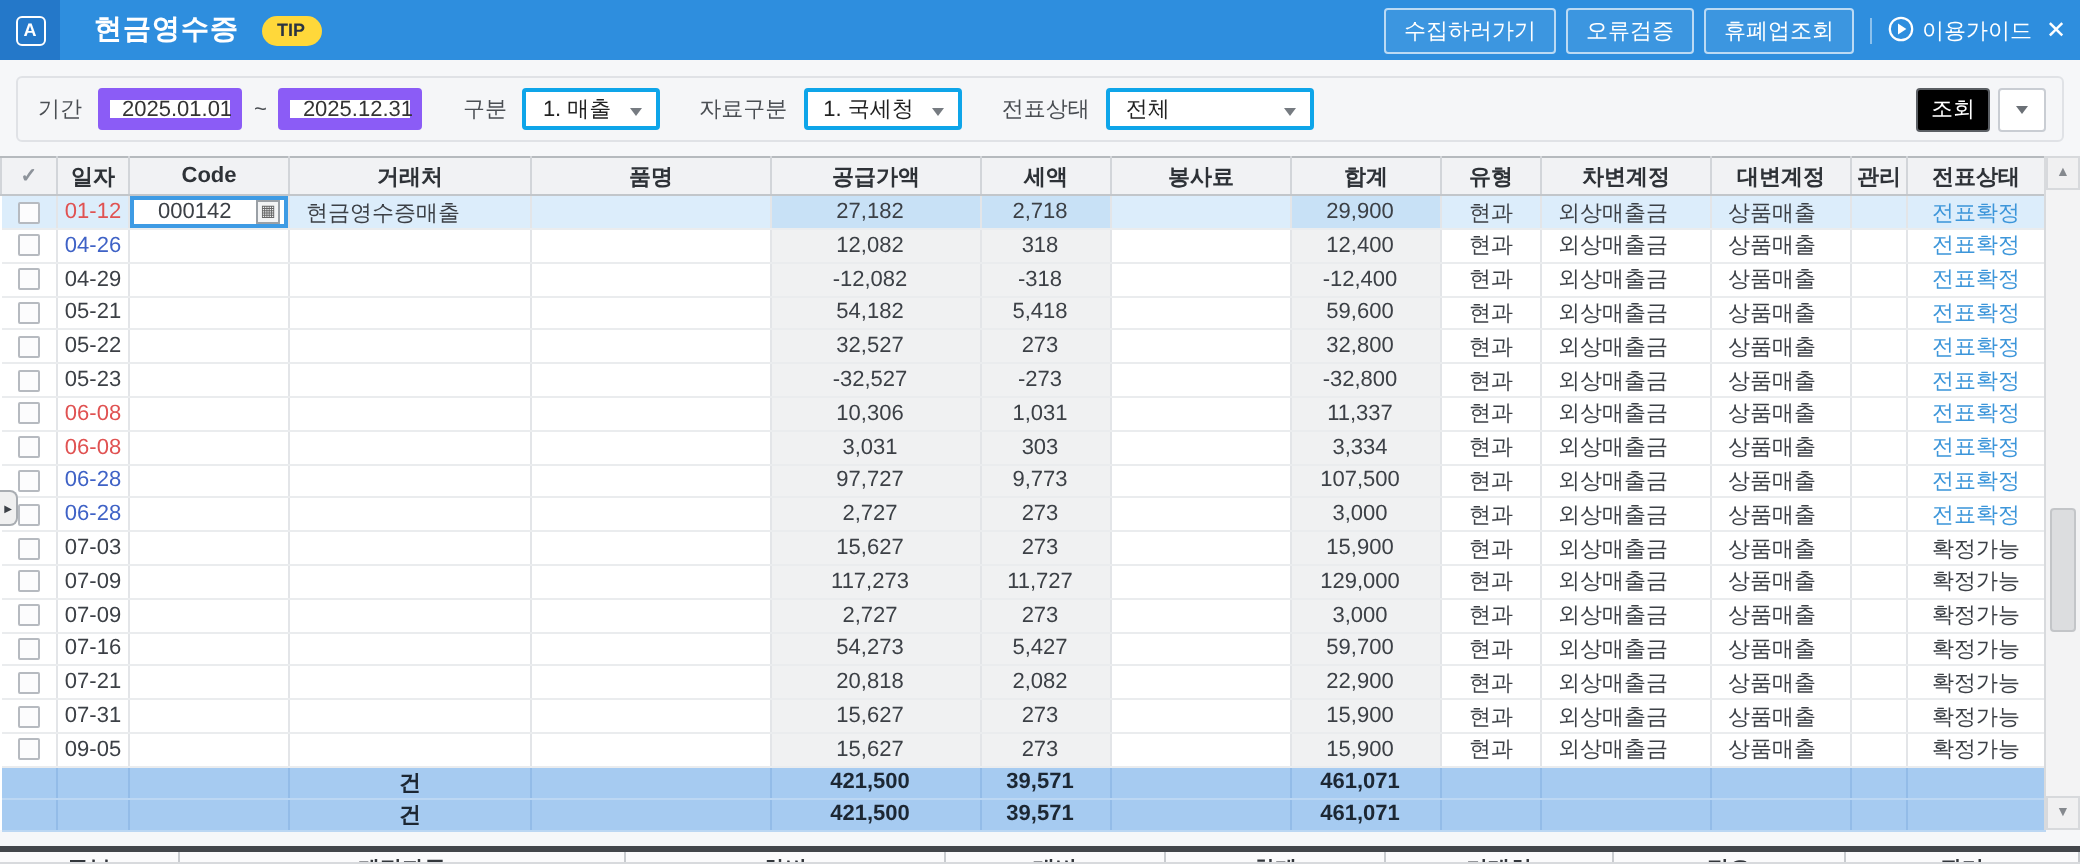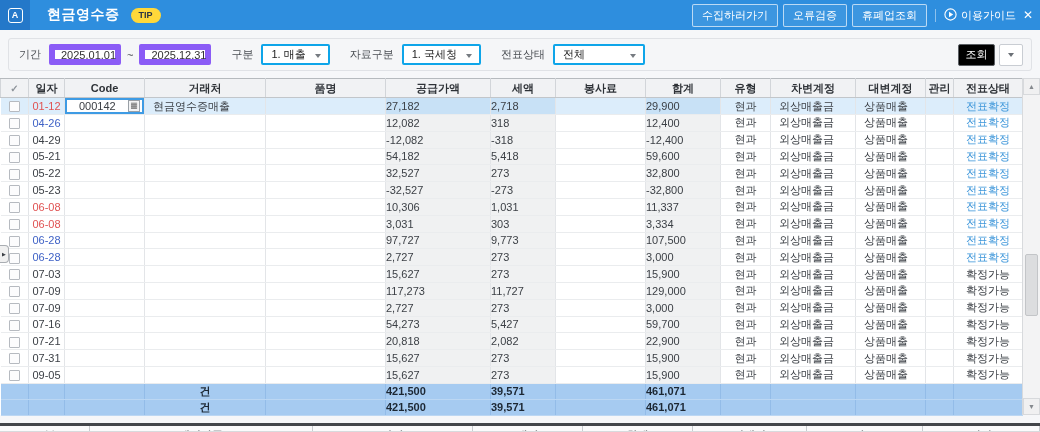--- a/index.html
+++ b/index.html
@@ -19,33 +19,33 @@
 .guide{display:flex;align-items:flex-start;gap:4px;color:#fff;font-size:11px;cursor:pointer;white-space:nowrap}
 .gclose{color:#fff;font-size:12px;margin:0 2px;cursor:pointer}
 
 
 .filterbar{position:absolute;top:38px;left:8px;width:1024px;height:33px;background:#f5f6f8;border:1px solid #e0e2e6;border-radius:3px;display:flex;align-items:center;padding:0 8px;font-size:11px;color:#4a4e53}
 .flbl{margin:0 8px 0 4px;white-space:nowrap}
 .dinput{display:flex;align-items:center;justify-content:space-between;width:72px;height:21px;background:#fff;border:6px solid #8b5cf6;border-radius:2px;padding:0 4px 0 6px;color:#333;cursor:pointer;flex:none}
 .tilde{margin:0 6px}
 .selbox{position:relative;display:flex;align-items:center;height:21px;background:#fff;border:2px solid #0ea5e9;border-radius:2px;padding:0 22px 0 8px;color:#222;cursor:pointer;white-space:nowrap;flex:none}
 .selbox::after{content:"";position:absolute;right:7px;top:8px;border-left:3.5px solid transparent;border-right:3.5px solid transparent;border-top:4.5px solid #767b81}
-.sel-wide{width:92px}
+.sel-wide{width:104px}
 .gap{width:16px;flex:none}
 .filter-right{margin-left:auto;display:flex;gap:4px}
 .search-btn{width:37px;height:22px;background:#000000;border:1px solid #5b5f64;color:#fff;font-size:11px;border-radius:2px;font-family:inherit;cursor:pointer}
 .mini-btn{position:relative;width:24px;height:22px;background:#fff;border:1px solid #c9cdd3;border-radius:2px;cursor:pointer}
 .mini-btn::after{content:"";position:absolute;left:8px;top:8px;border-left:3.5px solid transparent;border-right:3.5px solid transparent;border-top:4.5px solid #6b7076}
 
 
 .gridwrap{position:absolute;top:78px;left:0;width:1040px;height:337px;background:#fff}
 table{border-collapse:collapse;table-layout:fixed;width:1022px;font-size:11px}
 th{height:19px;background:#f1f2f4;border:1px solid #d2d5d9;border-top:1px solid #b6babe;border-bottom:1px solid #c2c6ca;font-weight:bold;color:#2e3237;font-size:11px;overflow:hidden;white-space:nowrap}
 td{height:16.8px;border-right:1px solid #e3e5e8;border-bottom:1px solid #eaecee;color:#3c4046;overflow:hidden;white-space:nowrap;background:#fff}
-td.c-num{text-align:left;padding-right:6px;background:#f0f1f2}
+td.c-num{text-align:center;padding-right:6px;background:#f0f1f2}
 td.c-date{text-align:center}
 td.c-ctr{text-align:center}
 td.c-left{padding-left:8px}
 td.c-cb{text-align:center}
 .d-sun{color:#e05252}
 .d-sat{color:#3f62c6}
 .st-confirmed{color:#3d96da}
 tr.selrow td{background:#dcedfb}
 tr.selrow td.c-num{background:#c8e1f6}
 tr.summary td{background:#a6cbf1;border-right:1px solid #93bce8;border-bottom:1px solid #bcd7f3;font-weight:bold;color:#1c2733;height:16px}

